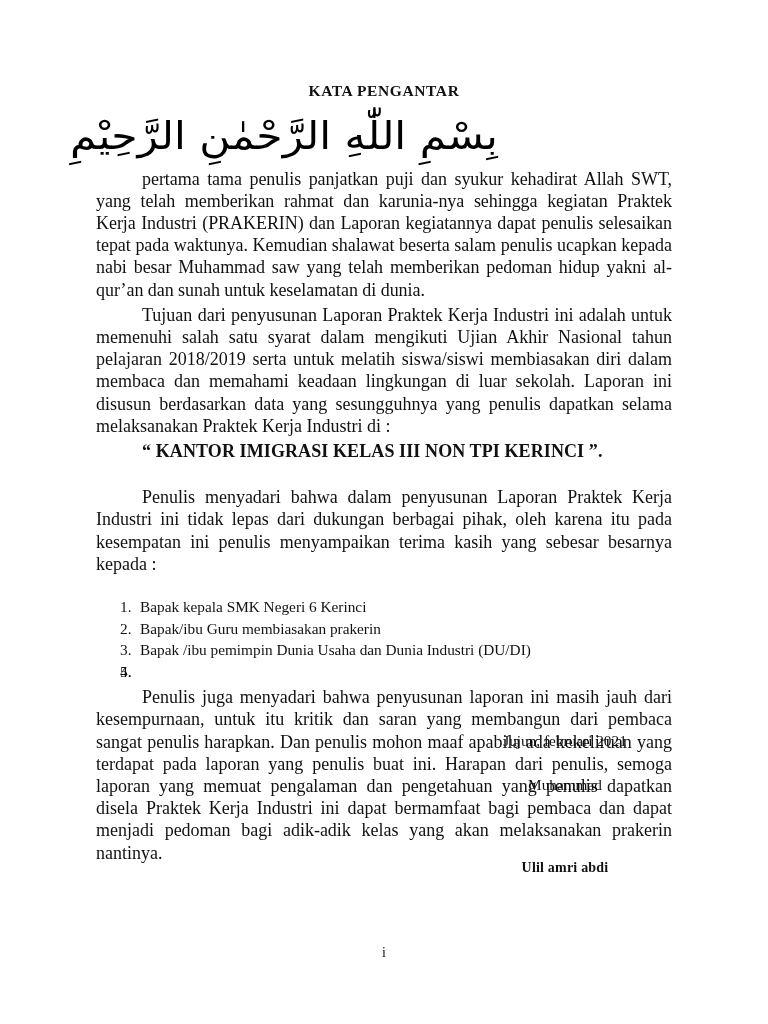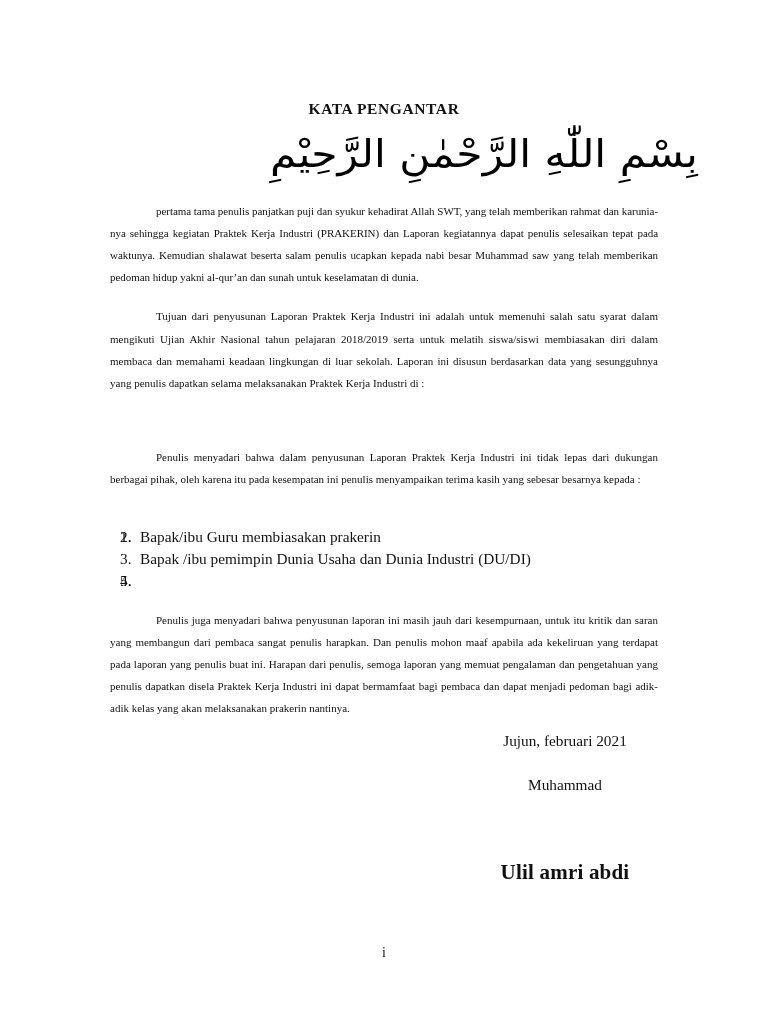--- a/index.html
+++ b/index.html
@@ -20,56 +20,56 @@
     position: absolute;
     left: 0; top: 0;
     width: 768px;
     height: 1024px;
     background: #fff;
   }
 
   .content {
     position: absolute;
     left: 93px;
-    top: 100px;
+    top: 82px;
     width: 582px;
   }
 
   .doc-title {
     text-align: center;
     font-weight: bold;
     font-size: 15.5px;
     letter-spacing: 0.6px;
     margin: 0 0 0 0;
     line-height: 1.2;
   }
 
   .bismillah-wrap {
-    text-align: right;
+    text-align: left;
     margin: 6px 0 0 0;
     height: 58px;
     position: relative;
   }
   .bismillah {
     font-family: "DejaVu Sans", sans-serif;
     font-size: 38px;
     line-height: 58px;
     color: #000;
     direction: rtl;
     white-space: nowrap;
     display: inline-block;
     transform: scaleX(1.12);
     transform-origin: center;
   }
 
   p.para {
-    margin: 17px;
+    margin: 3px;
     text-align: justify;
     text-justify: inter-word;
-    font-size: 11px;
+    font-size: 18px;
     line-height: 22.2px;
     text-indent: 46px;
     hyphens: none;
   }
   p.para.tight {
     letter-spacing: -0.05px;
   }
 
   .bold-line {
     font-weight: bold;
@@ -114,21 +114,21 @@
   }
   .sign-date { margin: 0; }
   .sign-role { margin: 22px 0 0 0; }
   .sign-name {
     margin: 0;
     position: absolute;
     left: 440px;
     top: 860px;
     width: 250px;
     text-align: center;
-    font-size: 21px;
+    font-size: 14px;
     font-weight: bold;
     letter-spacing: 0.2px;
   }
 
   .page-number {
     position: absolute;
     left: 0;
     top: 945px;
     width: 768px;
     text-align: center;
@@ -145,30 +145,32 @@
     <h1 class="doc-title">KATA PENGANTAR</h1>
 
     <div class="bismillah-wrap">
       <span class="bismillah">بِسْمِ اللّٰهِ الرَّحْمٰنِ الرَّحِيْمِ</span>
     </div>
 
     <p class="para tight">pertama tama penulis panjatkan puji dan syukur kehadirat Allah SWT, yang telah memberikan rahmat dan karunia-nya sehingga kegiatan Praktek Kerja Industri (PRAKERIN) dan Laporan kegiatannya dapat penulis selesaikan tepat pada waktunya. Kemudian shalawat beserta salam penulis ucapkan kepada nabi besar Muhammad saw yang telah memberikan pedoman hidup yakni al-qur’an dan sunah untuk keselamatan di dunia.</p>
 
     <p class="para">Tujuan dari penyusunan Laporan Praktek Kerja Industri ini adalah untuk memenuhi salah satu syarat dalam mengikuti Ujian Akhir Nasional tahun pelajaran 2018/2019 serta untuk melatih siswa/siswi membiasakan diri dalam membaca dan memahami keadaan lingkungan di luar sekolah. Laporan ini disusun berdasarkan data yang sesungguhnya yang penulis dapatkan selama melaksanakan Praktek Kerja Industri di :</p>
 
+    <p class="para bold-line">“ KANTOR IMIGRASI KELAS III NON TPI KERINCI ”.</p>
 
     <div class="gap-md"></div>
 
     <p class="para">Penulis menyadari bahwa dalam penyusunan Laporan Praktek Kerja Industri ini tidak lepas dari dukungan berbagai pihak, oleh karena itu pada kesempatan ini penulis menyampaikan terima kasih yang sebesar besarnya kepada :</p>
 
     <div class="gap-md"></div>
 
     <ol class="thanks-list">
       <li>
         <span class="num">1.</span>
+        <span>Bapak kepala SMK Negeri 6 Kerinci</span>
       </li>
       <li>
         <span class="num">2.</span>
         <span>Bapak/ibu Guru membiasakan prakerin</span>
       </li>
       <li>
         <span class="num">3.</span>
         <span>Bapak /ibu pemimpin Dunia Usaha dan Dunia Industri (DU/DI)</span>
       </li>
       <li>

